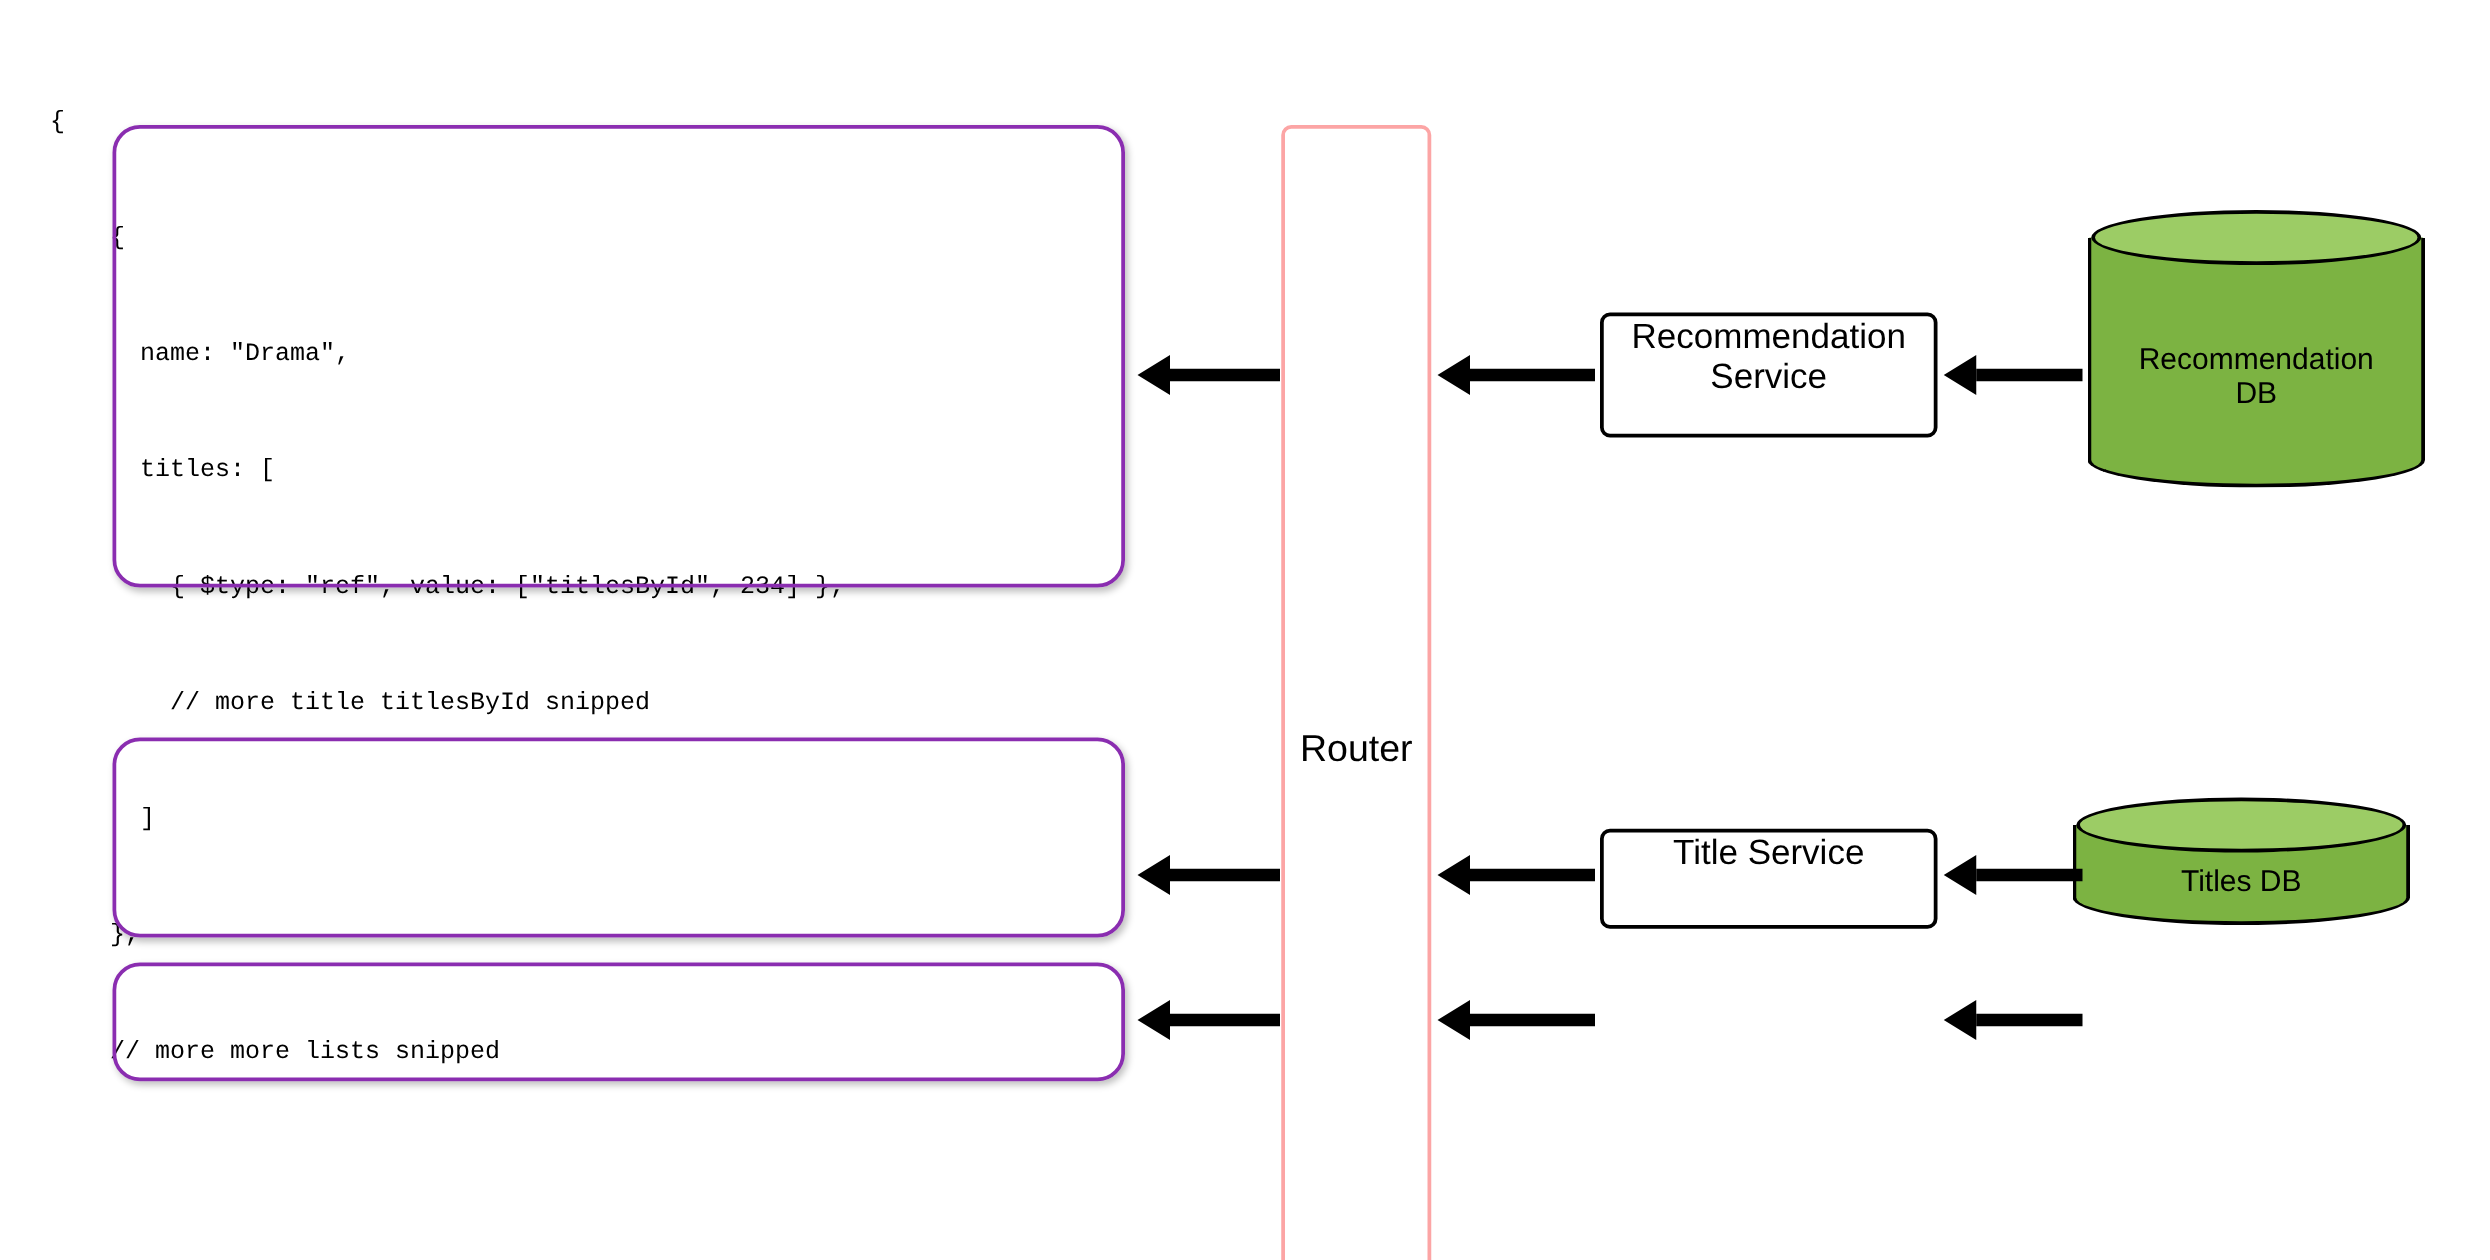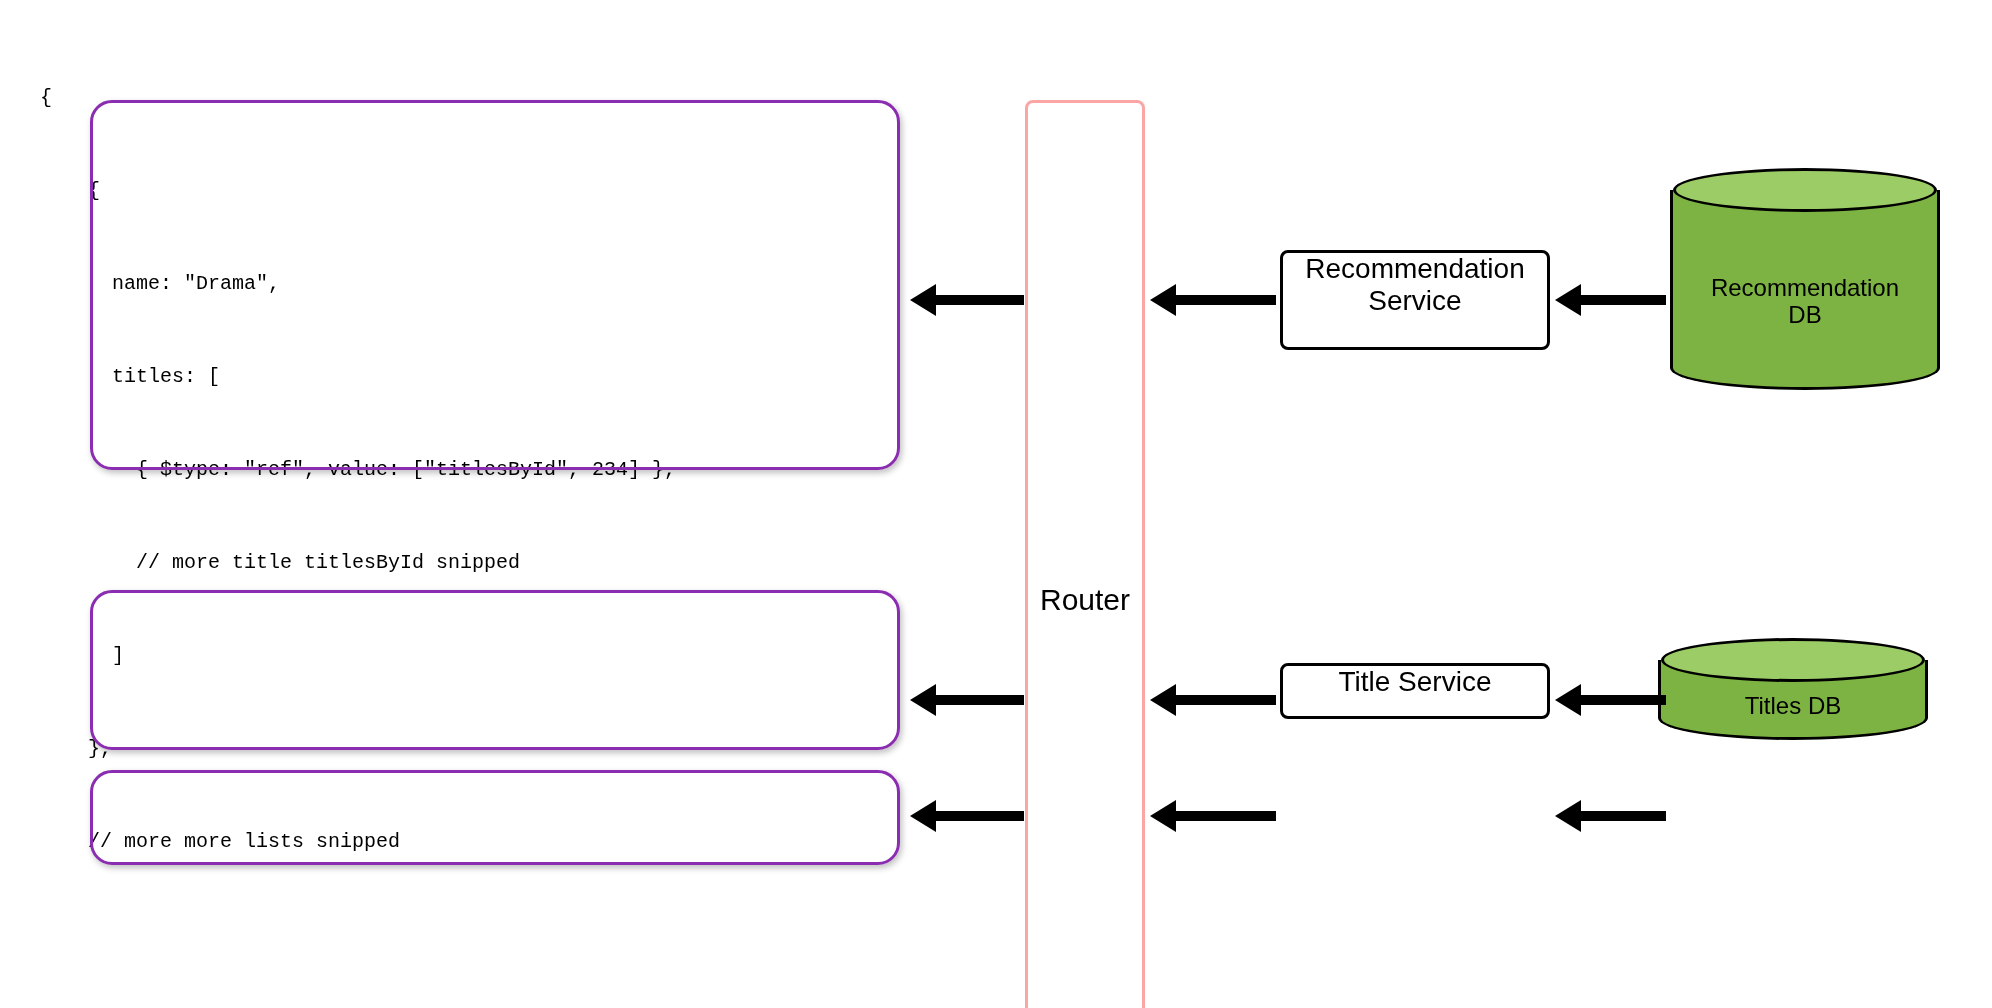--- a/index.html
+++ b/index.html
@@ -65,21 +65,21 @@
     font-family: "Helvetica Neue", Helvetica, Arial, sans-serif;
     font-size: 28px;
     font-weight: 300;
     display: flex;
     align-items: flex-start;
     justify-content: center;
     text-align: center;
     line-height: 1.15;
   }
   .svc1 { left: 1240px; top: 230px; width: 270px; height: 100px; }
-  .svc2 { left: 1240px; top: 643px; width: 270px; height: 56px; }
+  .svc2 { left: 1240px; top: 643px; width: 270px; height: 80px; }
   .svc3 { left: 1240px; top: 760px; width: 270px; height: 72px; }
 
   .cyl {
     position: absolute;
     width: 270px;
     font-family: "Helvetica Neue", Helvetica, Arial, sans-serif;
     font-size: 24px;
     font-weight: 300;
     text-align: center;
   }

